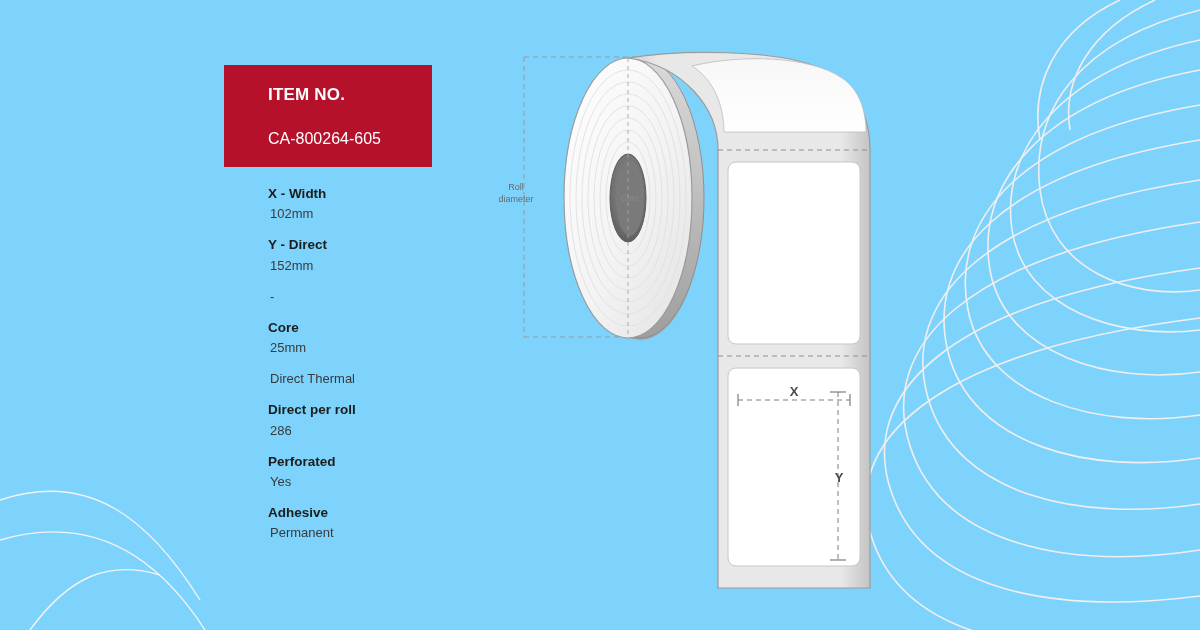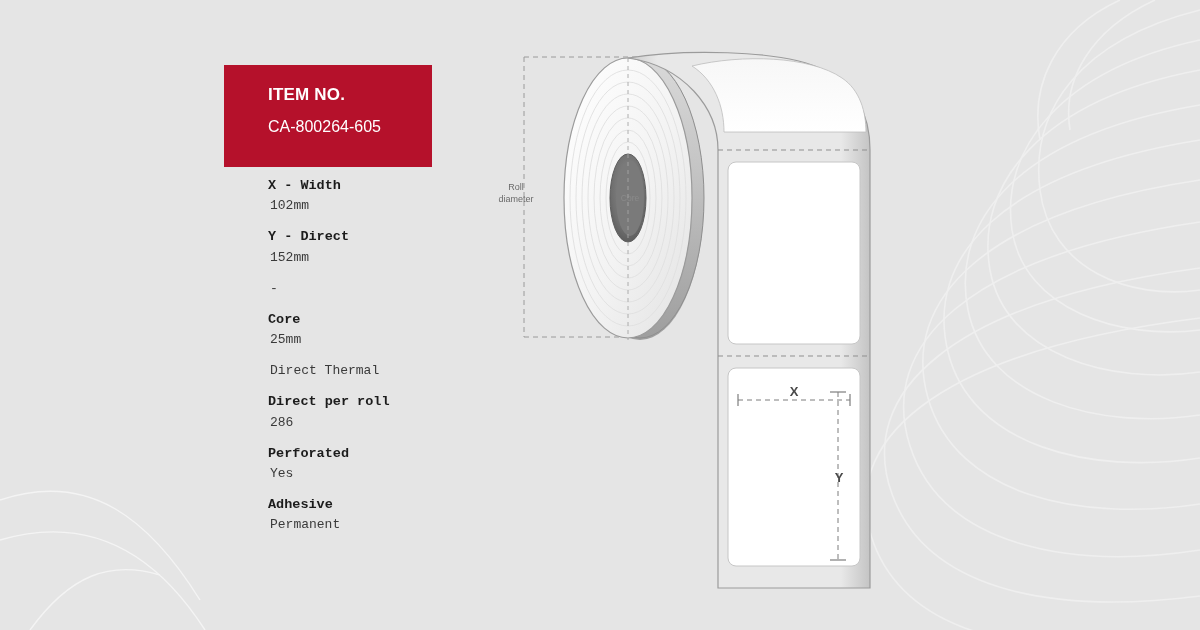--- a/index.html
+++ b/index.html
@@ -9,21 +9,21 @@
     width: 1200px;
     height: 630px;
     background: #ffffff;
     font-family: "Liberation Sans", sans-serif;
     overflow: hidden;
   }
   #page {
     position: relative;
     width: 1200px;
     height: 630px;
-    background: #e5e5e5;
+    background: #7dd3fc;
     overflow: hidden;
   }
 
   
   .bg-waves {
     position: absolute;
     inset: 0;
     z-index: 0;
     pointer-events: none;
   }
@@ -42,31 +42,30 @@
   }
   .item-badge .badge-title {
     font-size: 17px;
     font-weight: bold;
     letter-spacing: 0.2px;
     line-height: 1.2;
   }
   .item-badge .badge-value {
     font-size: 16px;
     font-weight: normal;
-    margin-top: 12px;
+    margin-top: 24px;
     line-height: 1.2;
   }
 
   .spec-list {
     position: absolute;
     left: 268px;
-    top: 176px;
+    top: 184px;
     width: 260px;
     z-index: 3;
-    font-family: Liberation Mono, monospace;
   }
   .spec-row { margin-bottom: 11px; }
   .spec-label {
     font-size: 13.5px;
     font-weight: bold;
     color: #1c1c1c;
     line-height: 1.5;
   }
   .spec-value {
     font-size: 13px;

